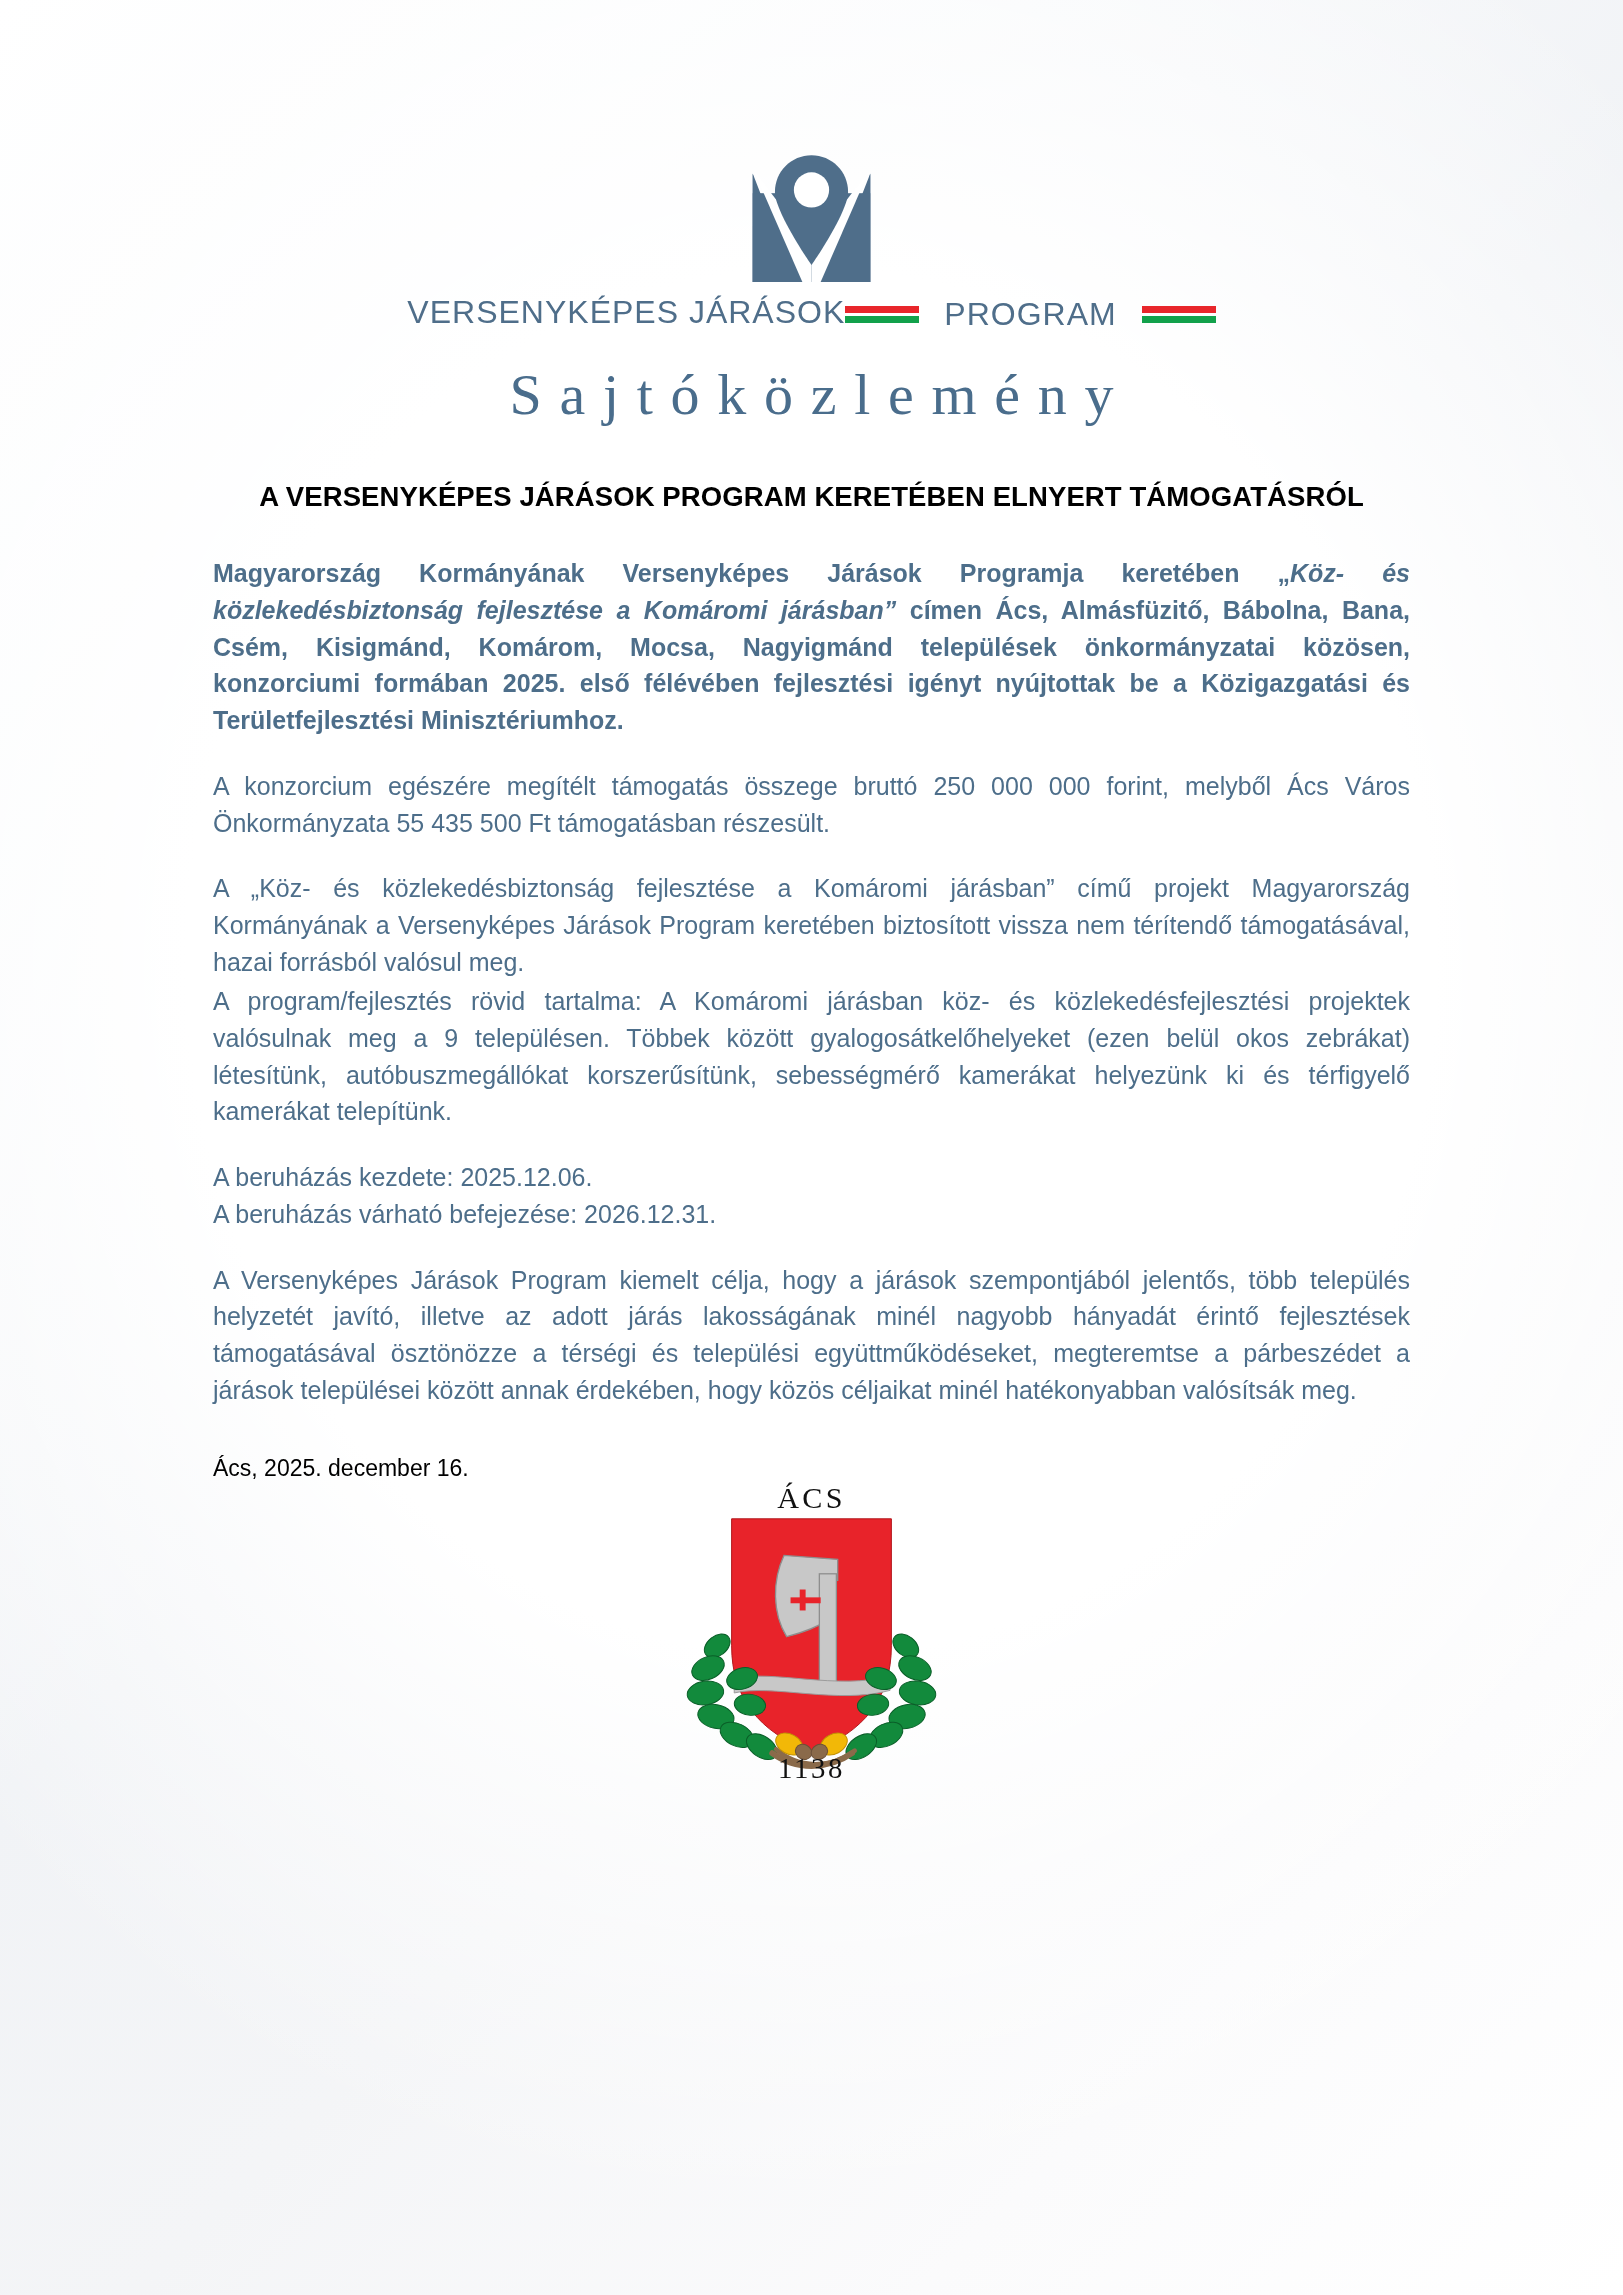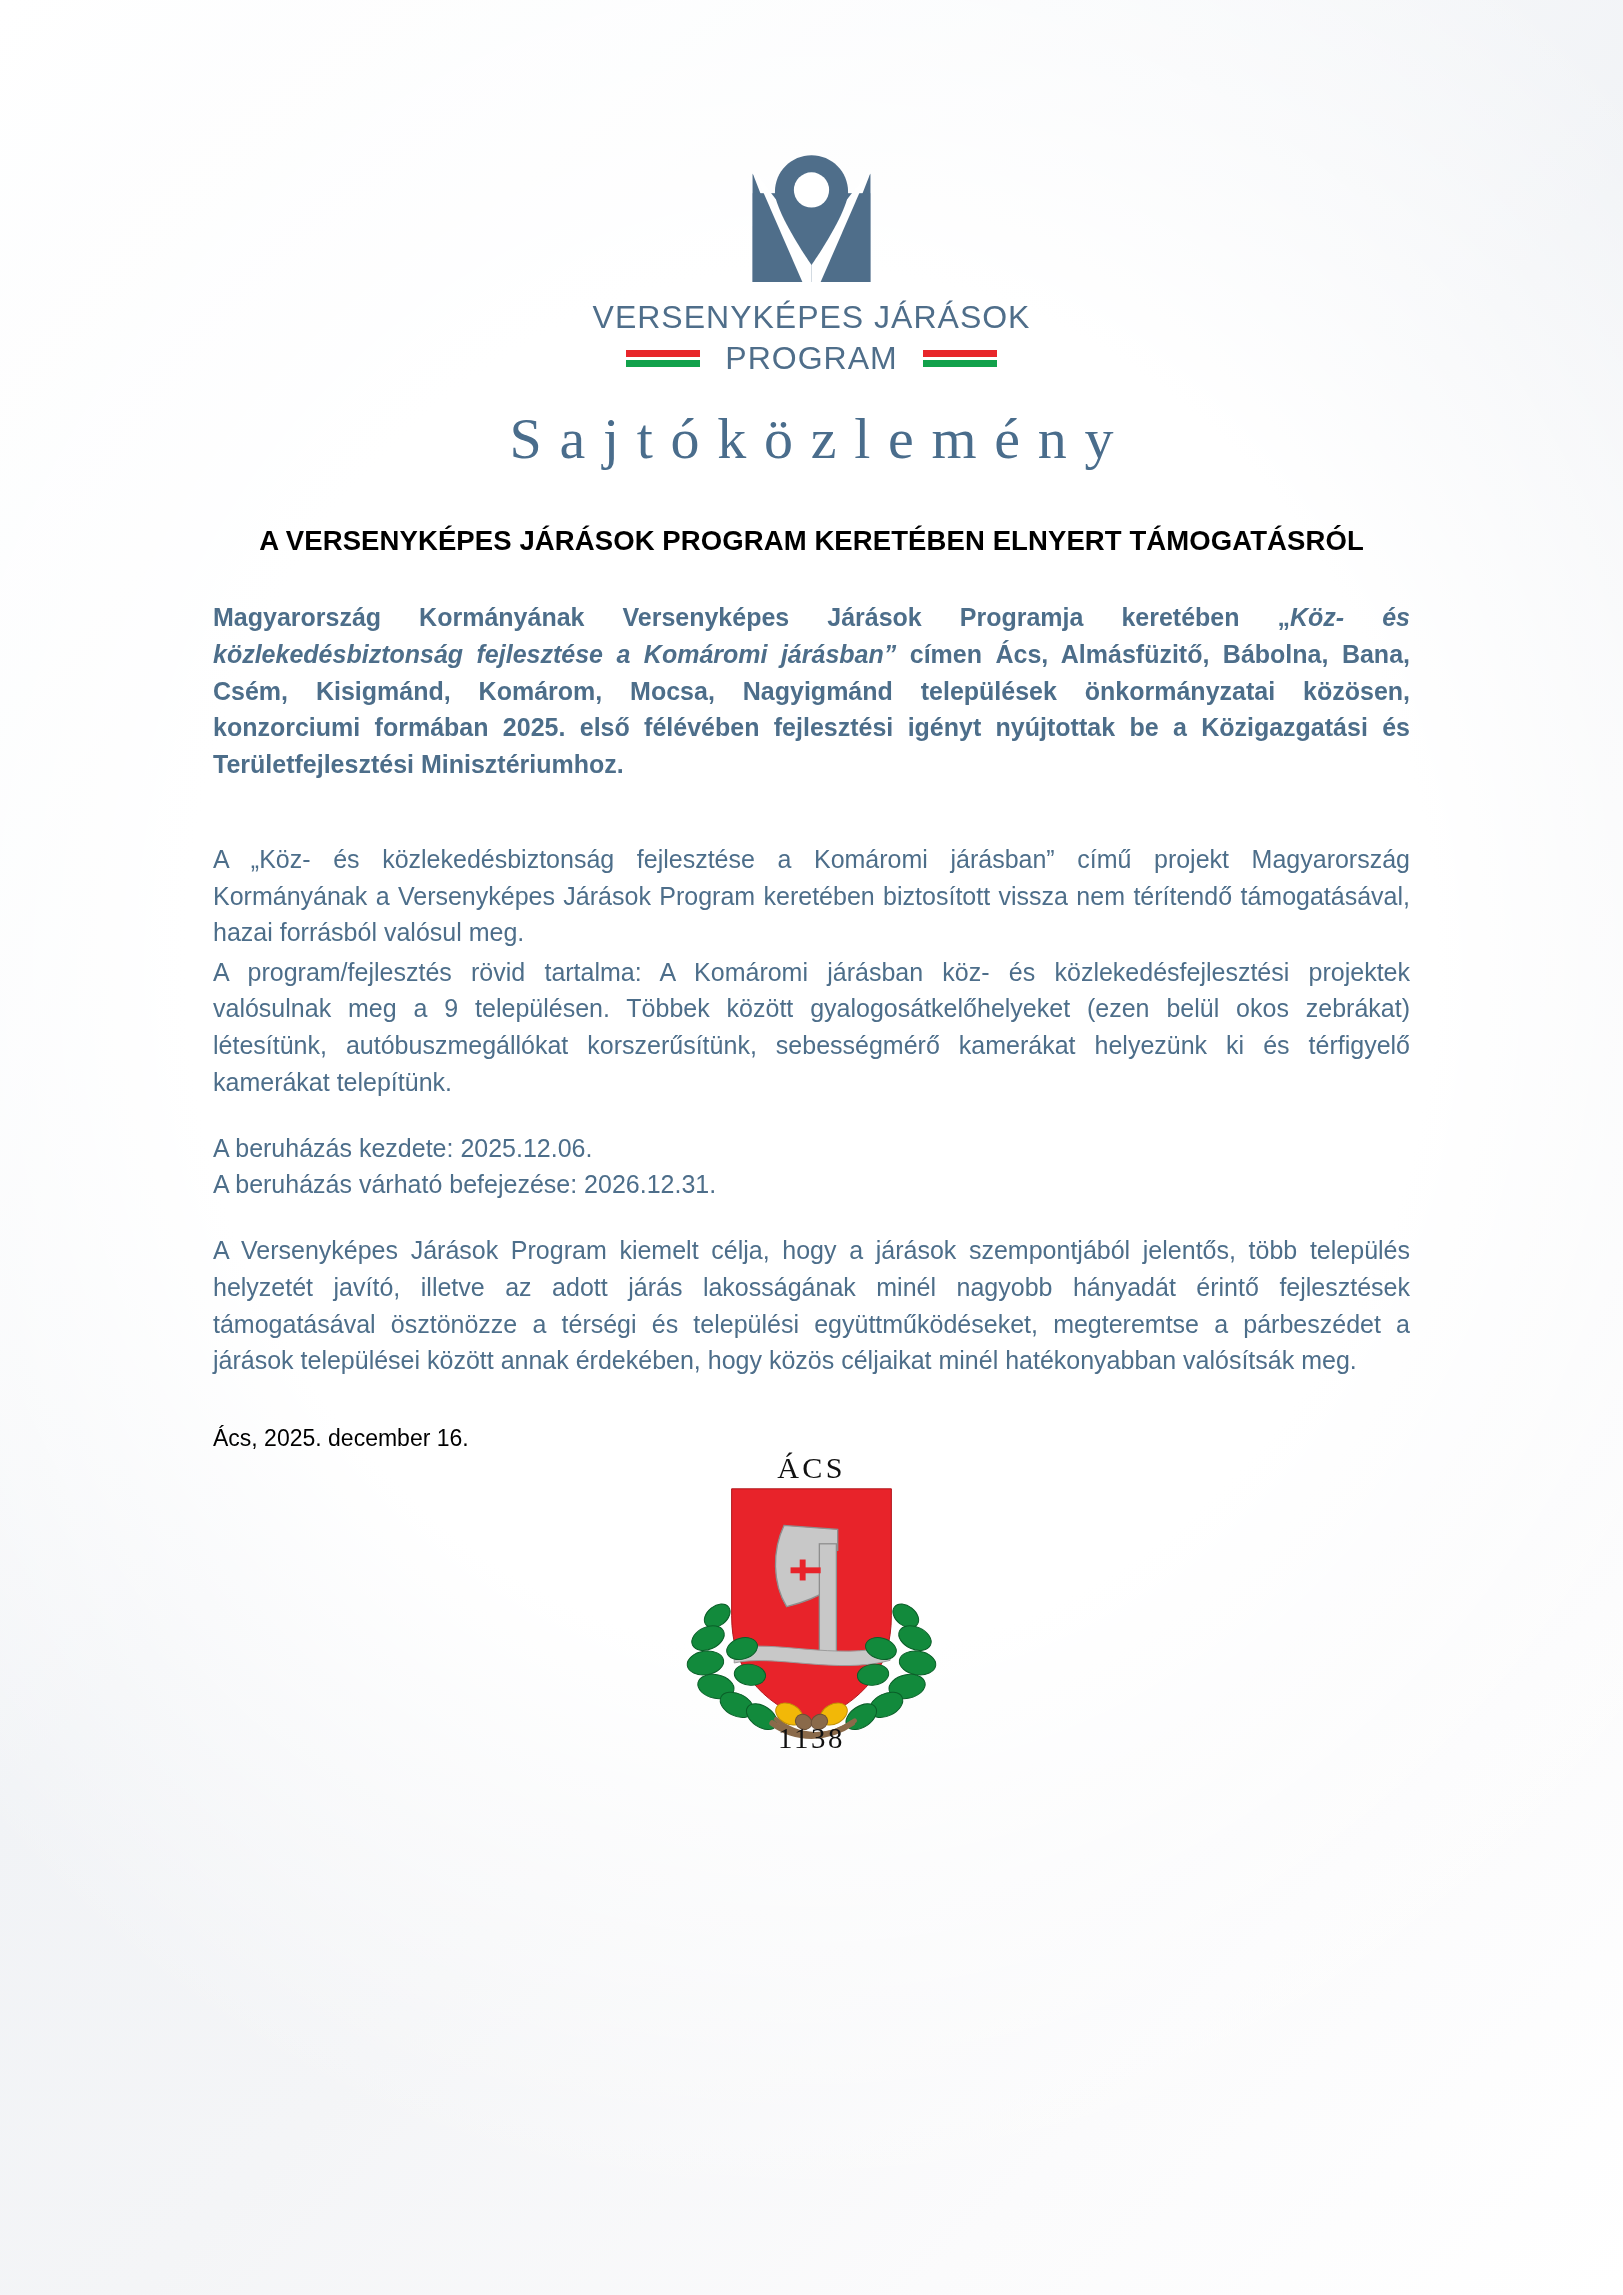--- a/index.html
+++ b/index.html
@@ -30,23 +30,23 @@
     padding-top: 154px;
     display: flex;
     flex-direction: column;
     align-items: center;
   }
   .logo-mark {
     width: 149px;
     height: 128px;
   }
   .logo-wordmark {
-    margin-top: 17px;
-    display: flex;
-    flex-direction: column;
+    margin-top: 10px;
+    display: flex;
+    flex-direction: row;
     align-items: center;
   }
   .logo-line1 {
     font-size: 32px;
     letter-spacing: 1px;
     color: #4f6e8a;
     font-weight: 400;
     white-space: nowrap;
   }
   .logo-line2 {
@@ -177,20 +177,21 @@
   <h1 class="doc-title">Sajtóközlemény</h1>
 
   <h2 class="doc-subtitle">A VERSENYKÉPES JÁRÁSOK PROGRAM KERETÉBEN ELNYERT TÁMOGATÁSRÓL</h2>
 
   <div class="body-copy">
 
     <p class="lead"><span>Magyarország Kormányának Versenyképes Járások Programja keretében „</span><em>Köz- és közlekedésbiztonság fejlesztése a Komáromi járásban”</em><span> címen Ács, Almásfüzitő, Bábolna, Bana, Csém, Kisigmánd, Komárom, Mocsa, Nagyigmánd települések önkormányzatai közösen, konzorciumi formában 2025. első félévében fejlesztési igényt nyújtottak be a Közigazgatási és Területfejlesztési Minisztériumhoz.</span></p>
 
     <div class="gap"></div>
 
+    <p>A konzorcium egészére megítélt támogatás összege bruttó 250 000 000 forint, melyből Ács Város Önkormányzata 55 435 500 Ft támogatásban részesült.</p>
 
     <div class="gap"></div>
 
     <p>A „Köz- és közlekedésbiztonság fejlesztése a Komáromi járásban” című projekt Magyarország Kormányának a Versenyképes Járások Program keretében biztosított vissza nem térítendő támogatásával, hazai forrásból valósul meg.</p>
 
     <div class="gap-sm"></div>
 
     <p>A program/fejlesztés rövid tartalma: A Komáromi járásban köz- és közlekedésfejlesztési projektek valósulnak meg a 9 településen. Többek között gyalogosátkelőhelyeket (ezen belül okos zebrákat) létesítünk, autóbuszmegállókat korszerűsítünk, sebességmérő kamerákat helyezünk ki és térfigyelő kamerákat telepítünk.</p>
 
     <div class="gap"></div>

